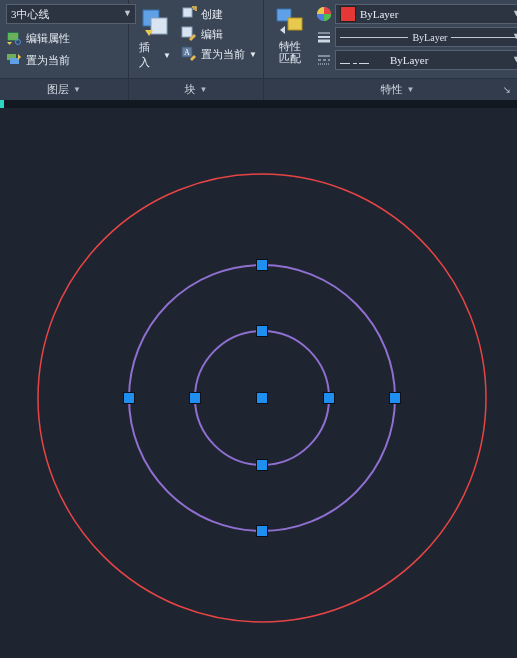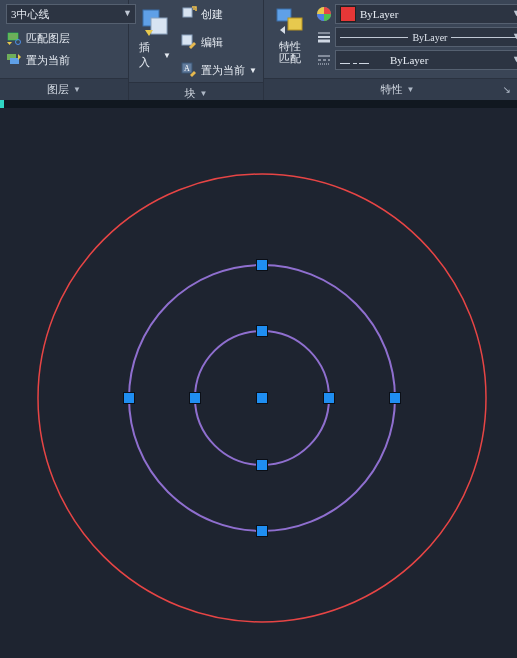--- a/index.html
+++ b/index.html
@@ -1,21 +1,21 @@
 <!DOCTYPE html>
 <html><head>
 <meta charset="utf-8">
 <style>
   html,body{margin:0;padding:0;width:517px;height:658px;background:#1e2430;font-family:"Microsoft YaHei","Segoe UI",sans-serif;overflow:hidden;}
   .ribbon{display:flex;background:#3a4556;height:100px;font-family:Liberation Serif, serif;}
   .panel{display:flex;flex-direction:column;border-right:1px solid #2a3240;}
   .panel-body{flex:1;display:flex;align-items:flex-start;padding:4px 6px;gap:6px;}
   .panel-title{background:#323c4c;color:#d6dde6;font-size:11px;text-align:center;padding:3px 0;border-top:1px solid #2a3240;display:flex;align-items:center;justify-content:center;gap:4px;}
   .panel-title .chev{font-size:8px;color:#aeb8c6;}
-  .vcol{display:flex;flex-direction:column;gap:12px;}
+  .vcol{display:flex;flex-direction:column;gap:4px;}
   .row{display:flex;align-items:center;gap:4px;color:#e6ebf2;font-size:11px;white-space:nowrap;cursor:pointer;}
   .icon{width:16px;height:16px;display:inline-flex;align-items:center;justify-content:center;flex-shrink:0;}
   .big-icon{width:32px;height:32px;display:flex;align-items:center;justify-content:center;}
   .vbtn{display:flex;flex-direction:column;align-items:center;color:#e6ebf2;font-size:11px;gap:2px;cursor:pointer;padding:2px 4px;justify-content:center;}
   .dd{width:120px;height:18px;background:#2c3442;border:1px solid #556070;color:#e6ebf2;font-size:11px;display:flex;align-items:center;padding:0 4px;position:relative;cursor:pointer;}
   .dd .arrow{position:absolute;right:3px;top:3px;font-size:9px;color:#c0c8d4;}
   .dd.wide{width:180px;}
   .sw{width:14px;height:14px;background:#e63737;border:1px solid #222;margin-right:4px;flex-shrink:0;}
   .lin{flex:1;height:8px;display:flex;align-items:center;justify-content:center;}
   .lin .ln{height:1px;background:#c0c8d4;width:100%;}
@@ -37,21 +37,21 @@
         <span class="arrow">▼</span>
       </div>
       <div class="row">
         <span class="icon">
           <svg class="ic" viewBox="0 0 16 16">
               <rect x="2" y="3" width="10" height="7" fill="#6fae5a" stroke="#2d5" stroke-width="0.5"></rect>
               <path d="M1 12 L6 12 L3.5 15 Z" fill="#e7c94e"></path>
               <circle cx="12" cy="12" r="2.5" fill="none" stroke="#4e90e7" stroke-width="1"></circle>
             </svg>
         </span>
-        <span>匹配图层</span>
+        <span>编辑属性</span>
       </div>
       <div class="row">
         <span class="icon">
           <svg class="ic" viewBox="0 0 16 16">
               <rect x="1" y="2" width="9" height="6" fill="#6fae5a"></rect>
               <rect x="4" y="6" width="9" height="6" fill="#5fa0e7"></rect>
               <path d="M12 2 L15 5 L12 8" fill="#e7c94e"></path>
             </svg>
         </span>
         <span>置为当前</span>

